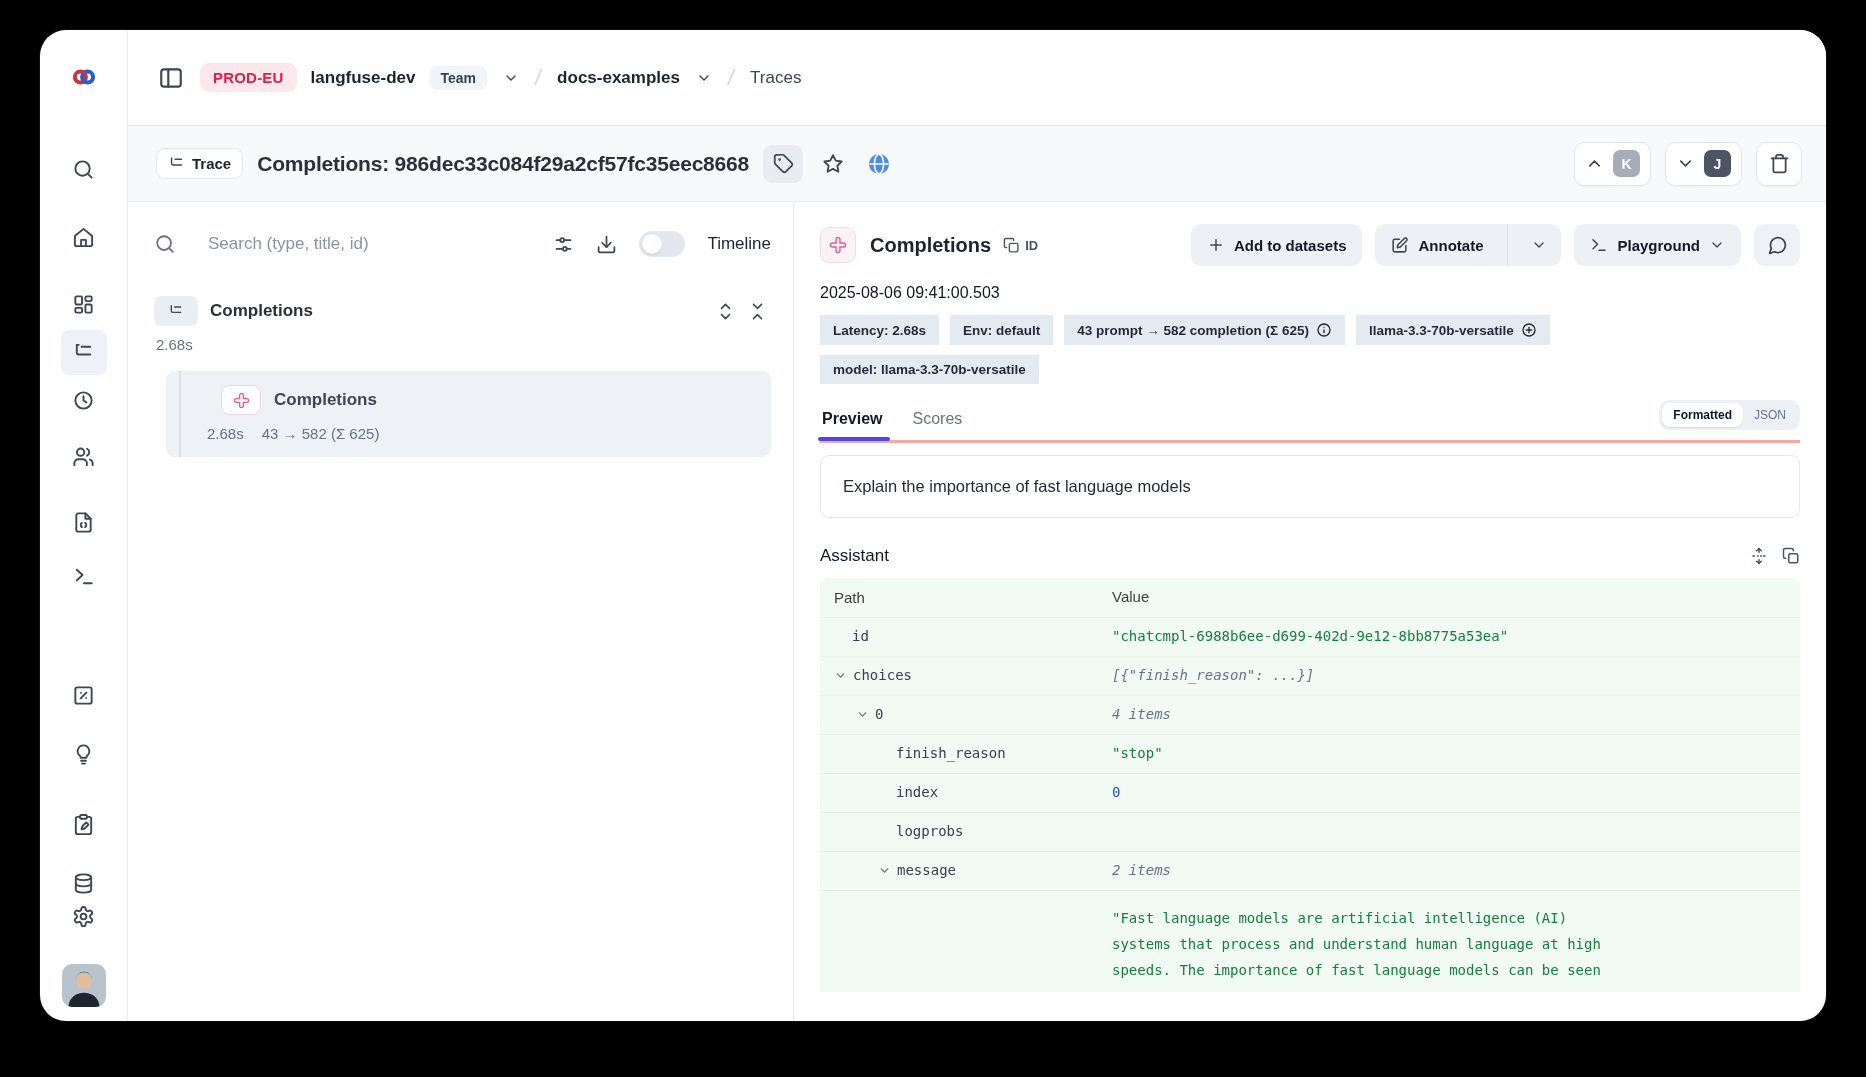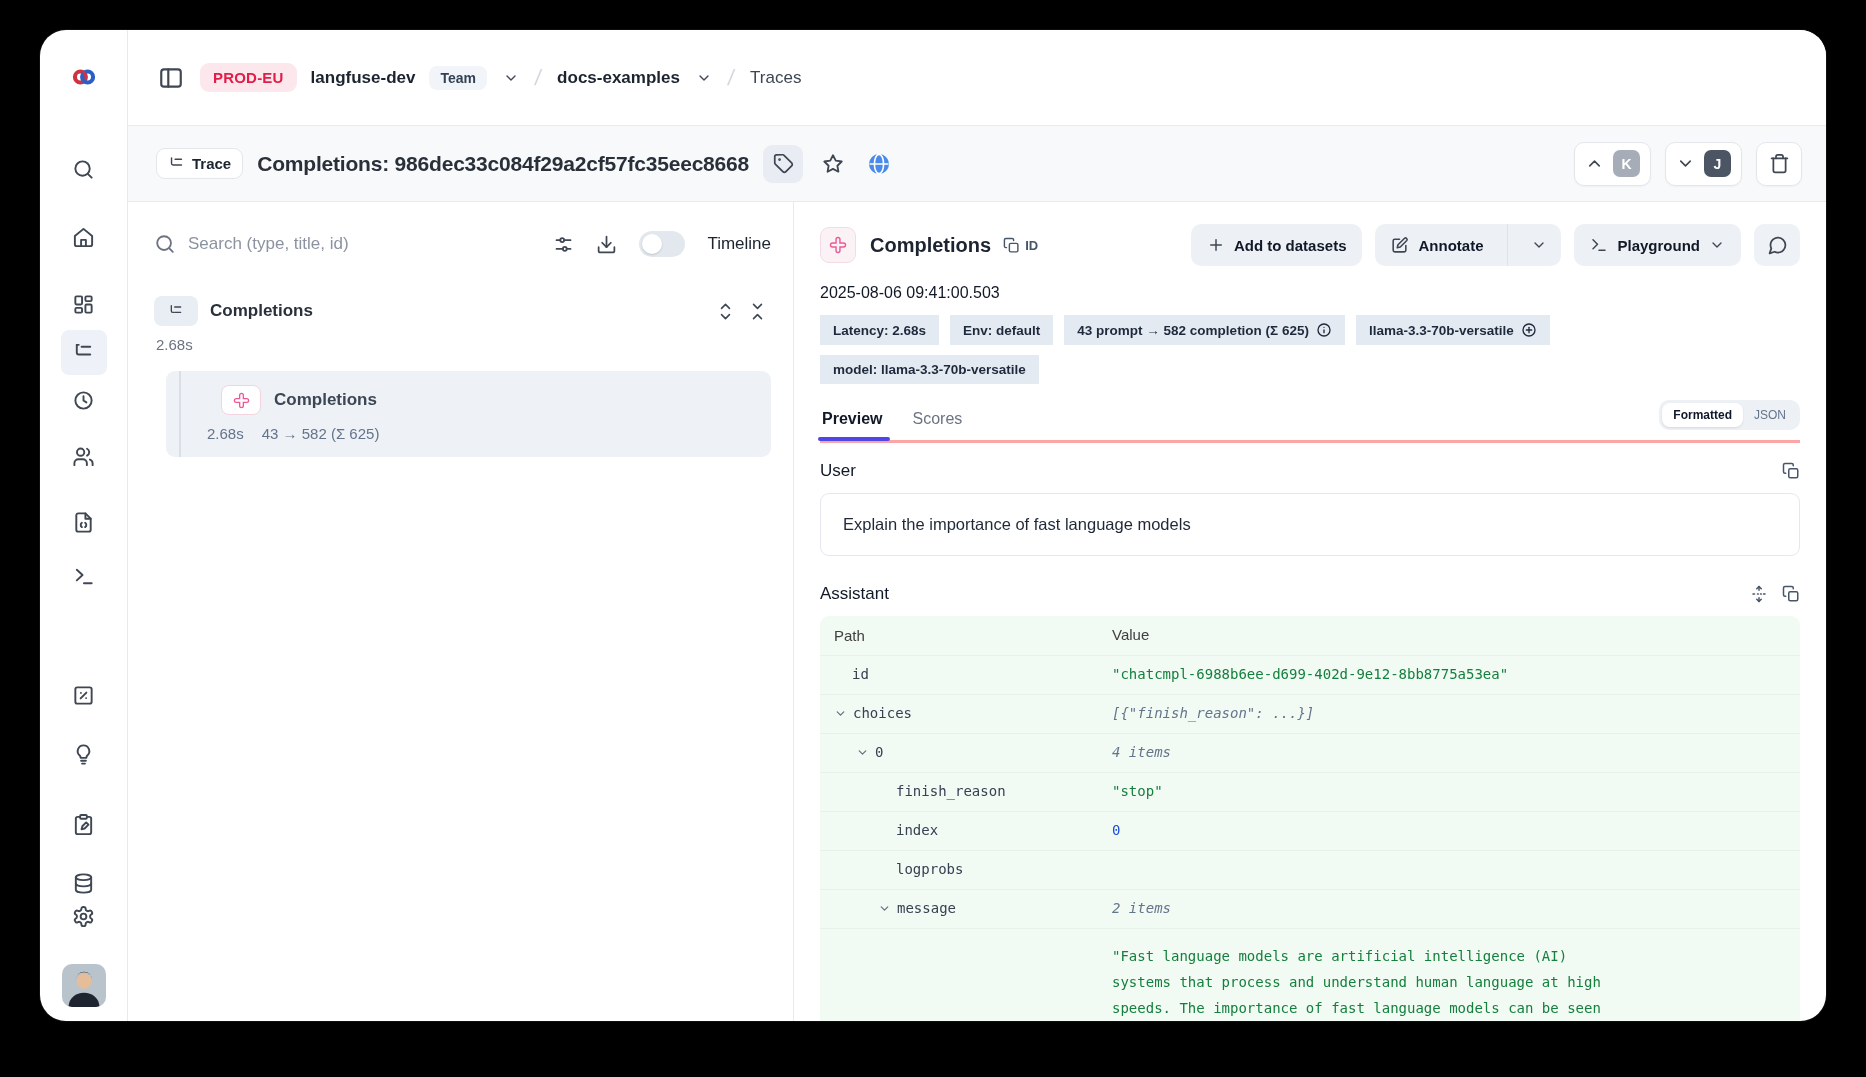--- a/index.html
+++ b/index.html
@@ -39,21 +39,21 @@
   .key-badge { width:27px; height:27px; border-radius:7px; color:#fff; font-size:14px; font-weight:700; display:flex; align-items:center; justify-content:center; }
   .key-k { background:#a6adb8; } .key-j { background:#4b5563; }
 
   
   .content { grid-column:2; grid-row:3; display:flex; min-height:0; }
   .left-panel { width:665px; flex:none; padding:24px 22px 0 26px; }
   .right-panel { flex:1; border-left:1px solid #e7eaee; padding:22px 26px 0 26px; overflow:hidden; }
 
   
   .search-row { display:flex; align-items:center; gap:12px; height:36px; }
-  .search-input { border:none; outline:none; font-size:17px; color:#1c2430; flex:1; min-width:0; background:transparent; }
+  .search-input { border:none; outline:none; font-size:17px; color:#1c2430; flex:1; min-width:0; background:transparent;margin-left:20px; }
   .search-input::placeholder { color:#8b93a1; }
   .search-tools { margin-left:auto; display:flex; align-items:center; gap:22px; }
   .toggle { width:46px; height:26px; border-radius:13px; background:#e3e8ee; position:relative; cursor:pointer; }
   .toggle .knob { position:absolute; left:3px; top:3px; width:20px; height:20px; border-radius:50%; background:#fff; box-shadow:0 1px 2px rgba(0,0,0,.15); }
   .toggle-label { font-size:17px; color:#1c2430; font-weight:500; }
 
   .tree { margin-top:34px; }
   .tree-root-row { display:flex; align-items:center; gap:12px; }
   .node-icon-pill { background:#e9edf4; border-radius:8px; width:44px; height:30px; display:flex; align-items:center; justify-content:center; }
   .tree-root-label { font-size:17px; font-weight:700; color:#2a303a; }
@@ -463,29 +463,20 @@
 
       <div class="tabs-row">
         <span class="tab active">Preview</span>
         <span class="tab">Scores</span>
         <span class="format-toggle">
           <span class="seg active">Formatted</span>
           <span class="seg">JSON</span>
         </span>
       </div>
 
-      <div class="io-heading">
-        <span class="lbl">User</span>
-        <span class="io-tools">
-          <svg class="ic t" width="18" height="18" viewBox="0 0 24 24" style="stroke:#475569">
-              <rect x="9" y="9" width="12" height="12" rx="2"></rect>
-              <path d="M5 15H4a2 2 0 0 1-2-2V4a2 2 0 0 1 2-2h9a2 2 0 0 1 2 2v1"></path>
-            </svg>
-        </span>
-      </div>
       <div class="user-box">Explain the importance of fast language models</div>
 
       <div class="io-heading" style="margin-top:28px">
         <span class="lbl">Assistant</span>
         <span class="io-tools">
           <svg class="ic t" width="18" height="18" viewBox="0 0 24 24" style="stroke:#475569">
               <path d="M12 22v-5"></path>
               <path d="M12 7V2"></path>
               <path d="m15 19-3 3-3-3"></path>
               <path d="m15 5-3-3-3 3"></path>

